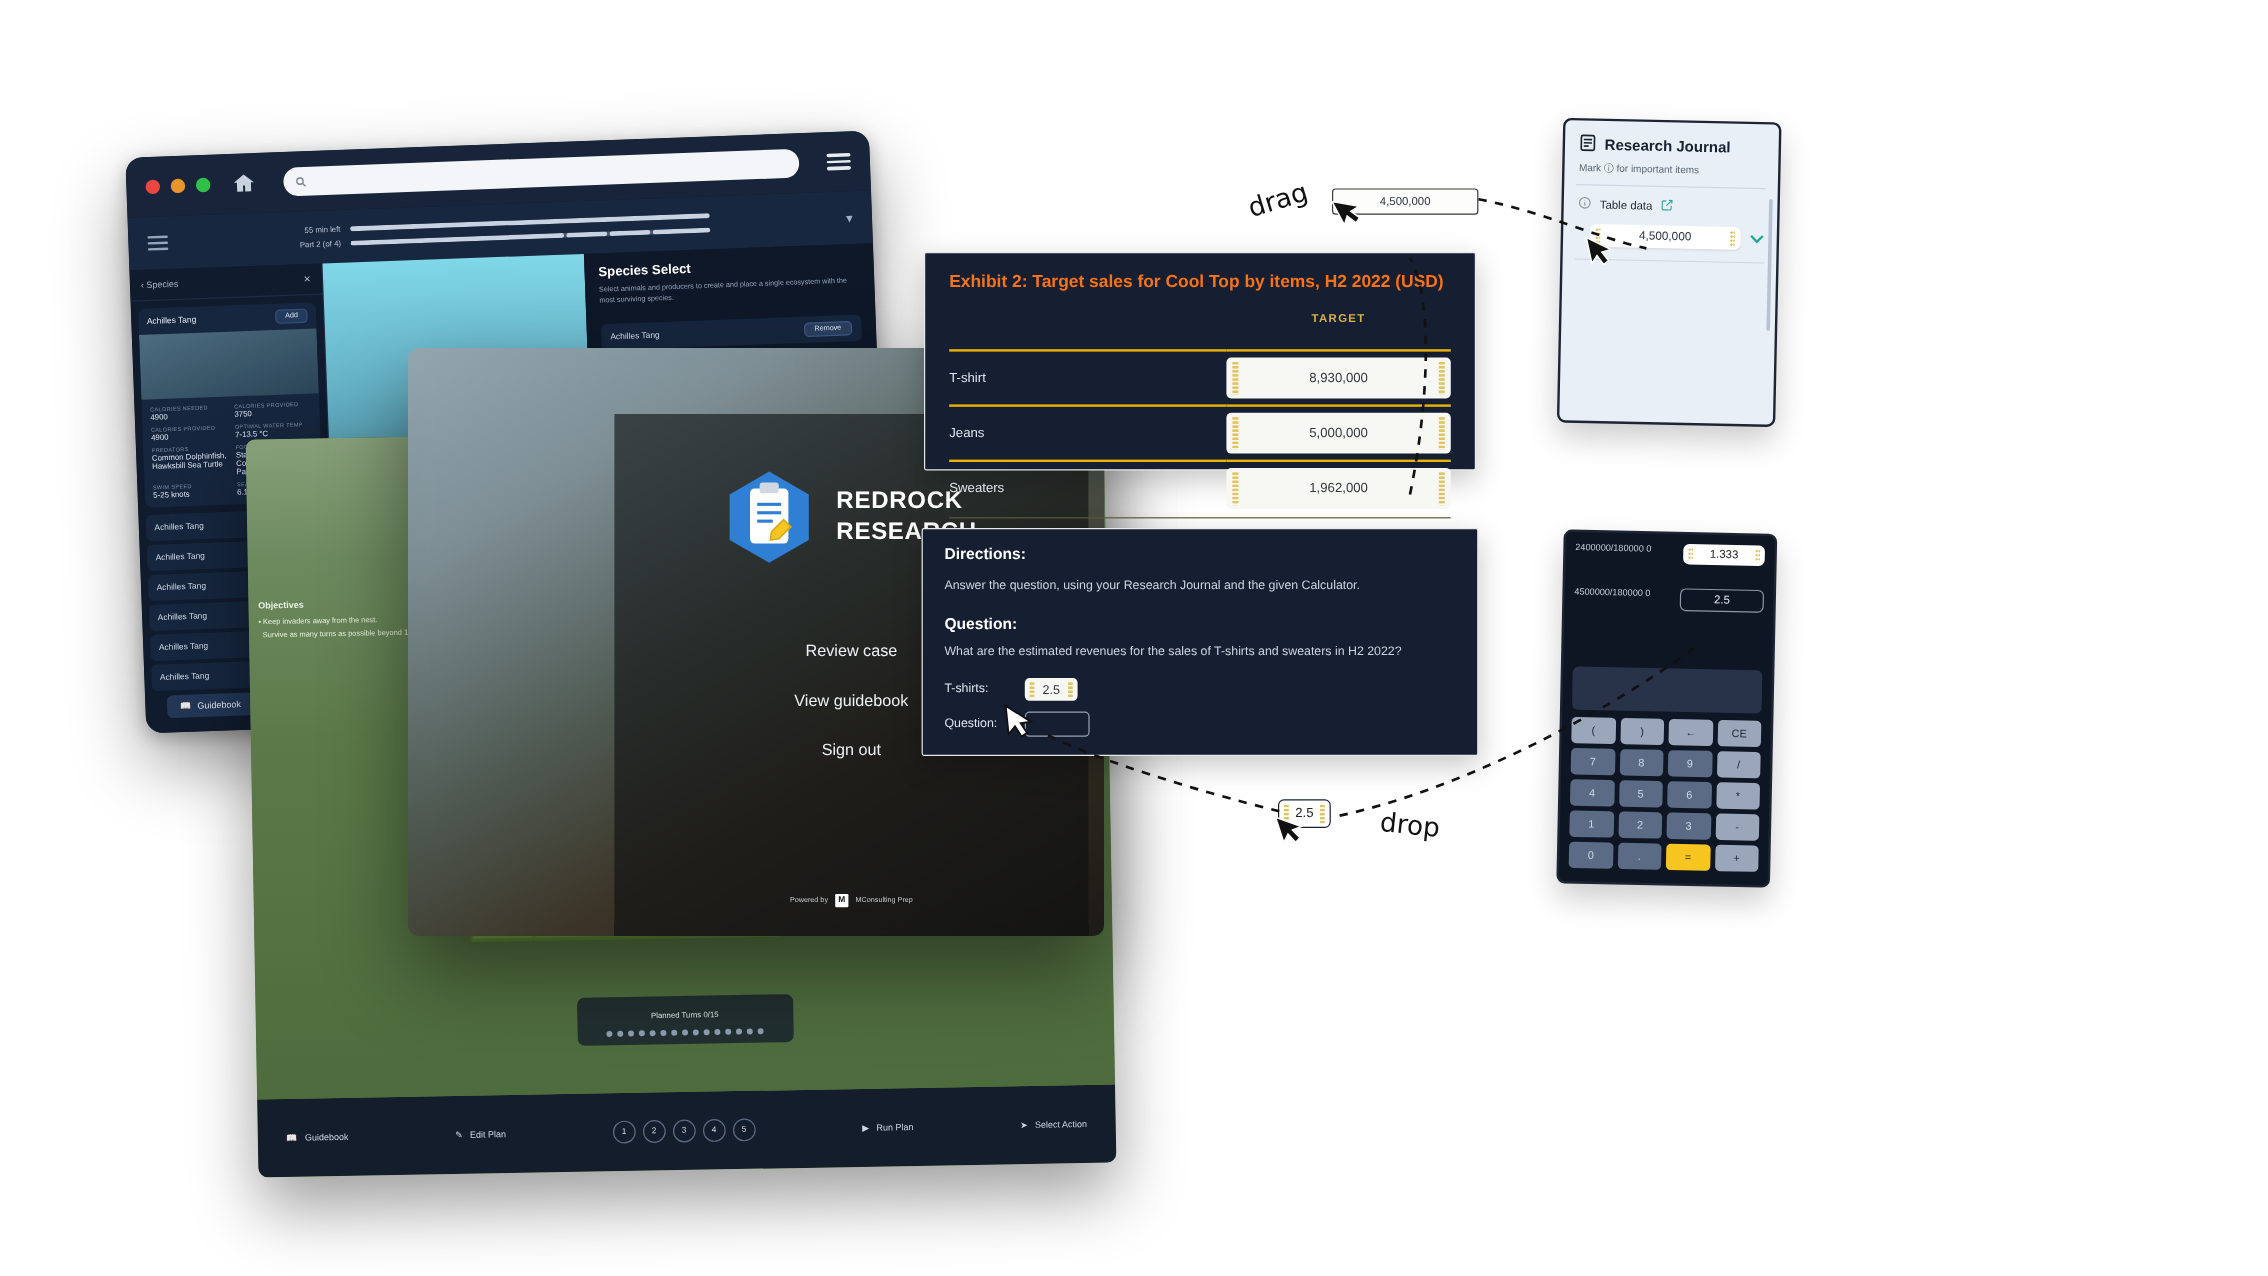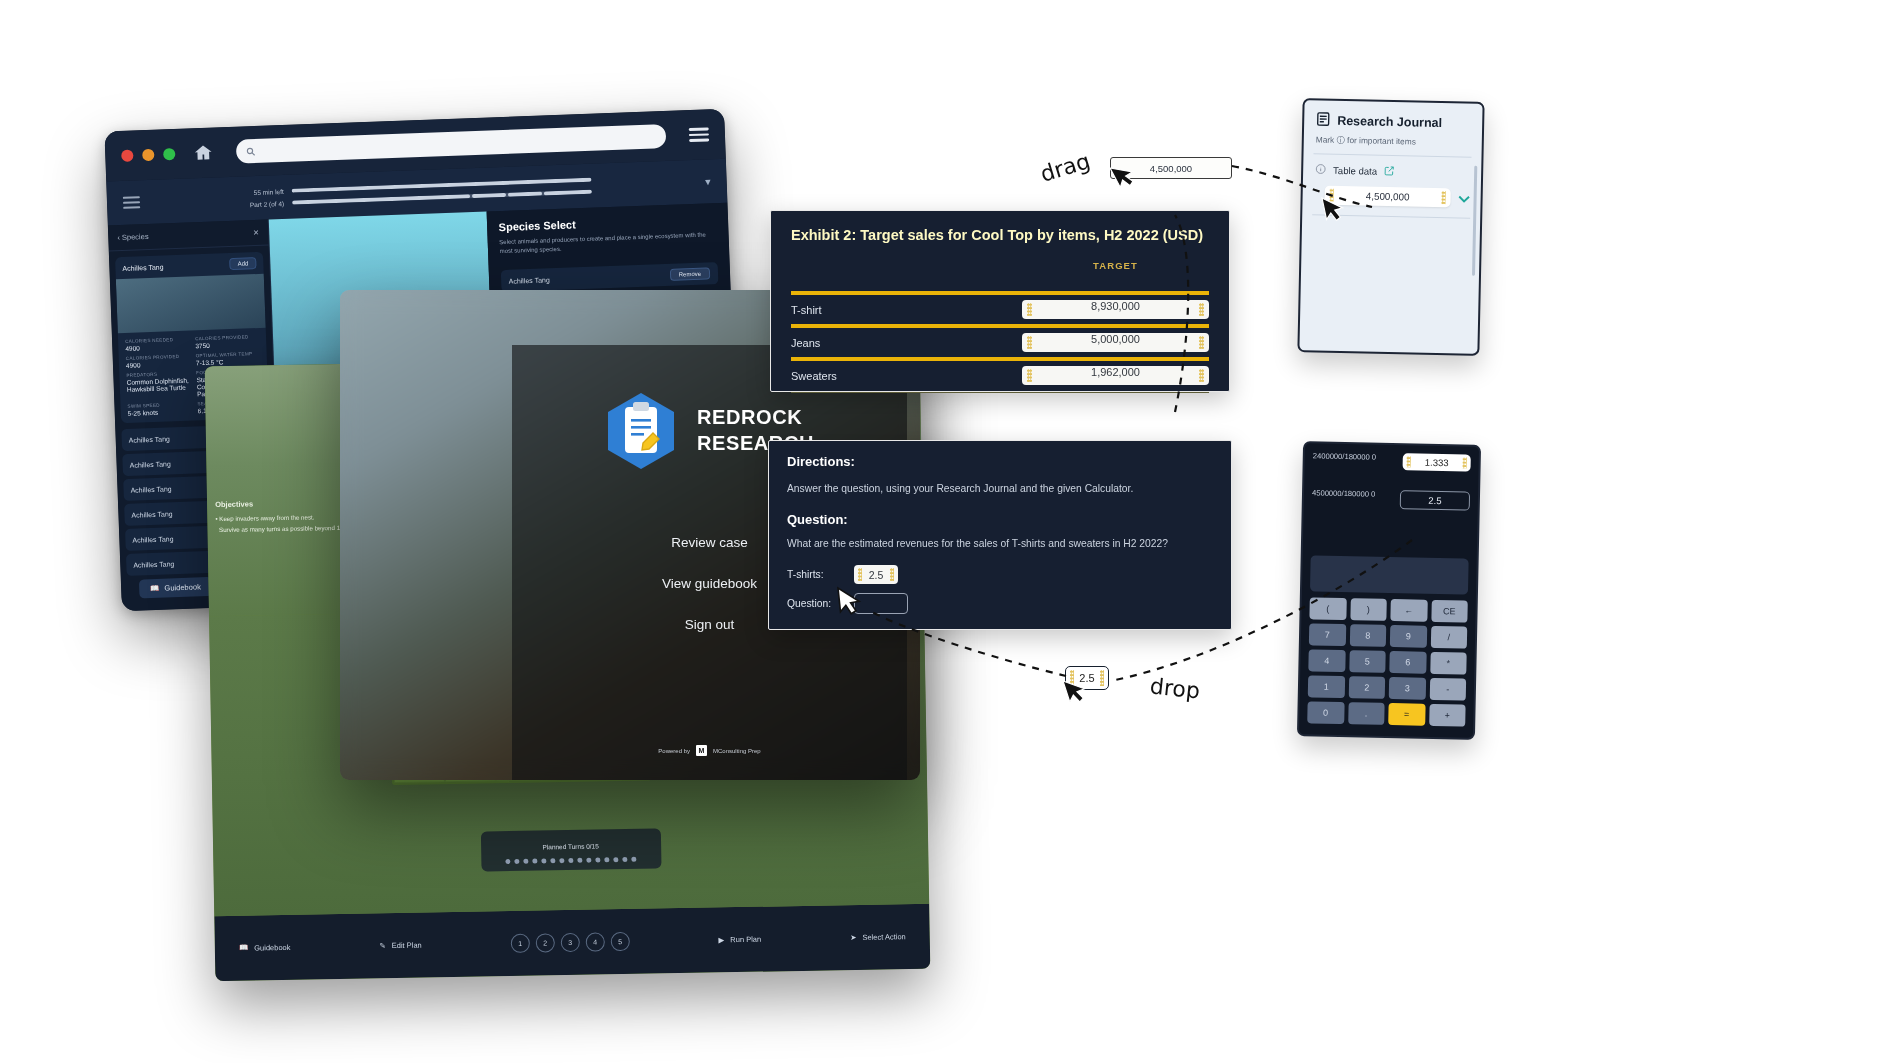--- a/index.html
+++ b/index.html
@@ -117,28 +117,28 @@
            color:#c7ccd4;font-size:6px;}
   .powered .mk{width:11px;height:11px;background:#fff;color:#111;font-size:7px;font-weight:700;
                display:flex;align-items:center;justify-content:center;border-radius:1px;}
 
   
   #exhibit-panel{
     left:770px;top:210px;width:460px;height:182px;background:#161f31;
     border:1px solid #e8e8e8;border-radius:2px;box-shadow:0 8px 24px rgba(0,0,0,.22);
     padding:16px 20px 0;box-sizing:border-box;
   }
-  .ex-title{color:#fef9c3;font-size:14.5px;font-weight:700;margin:0 0 16px;}
+  .ex-title{color:#f97316;font-size:14.5px;font-weight:700;margin:0 0 16px;}
   .ex-table{width:100%;border-collapse:collapse;}
   .ex-table th{color:#d6b24a;font-size:9.5px;letter-spacing:1.1px;font-weight:700;
                text-align:center;padding-bottom:20px;}
-  .ex-table td{border-top:4px solid #eab308;padding:5px 0;}
+  .ex-table td{border-top:2px solid #eab308;padding:5px 0;}
   .ex-label{color:#dfe5ee;font-size:11px;padding-left:2px;}
   .ex-cell{width:185px;}
-  .val-field{background:#f7f7f4;border-radius:4px;height:19px;display:flex;
+  .val-field{background:#f7f7f4;border-radius:4px;height:34px;display:flex;align-items:center;
              justify-content:center;position:relative;color:#33383f;font-size:11px;}
   .val-field .grip{position:absolute;top:3px;bottom:3px;width:5px;
     background-image:radial-gradient(#e3c35e 1px,transparent 1px);
     background-size:2.5px 3.4px;}
   .val-field .grip.l{left:5px}.val-field .grip.r{right:5px}
   .val-field.picked{background:transparent;border:1px solid #a8b0c0;color:#e4e9f1;}
 
   
   #directions-panel{
     left:768px;top:440px;width:464px;height:190px;background:#161f31;

